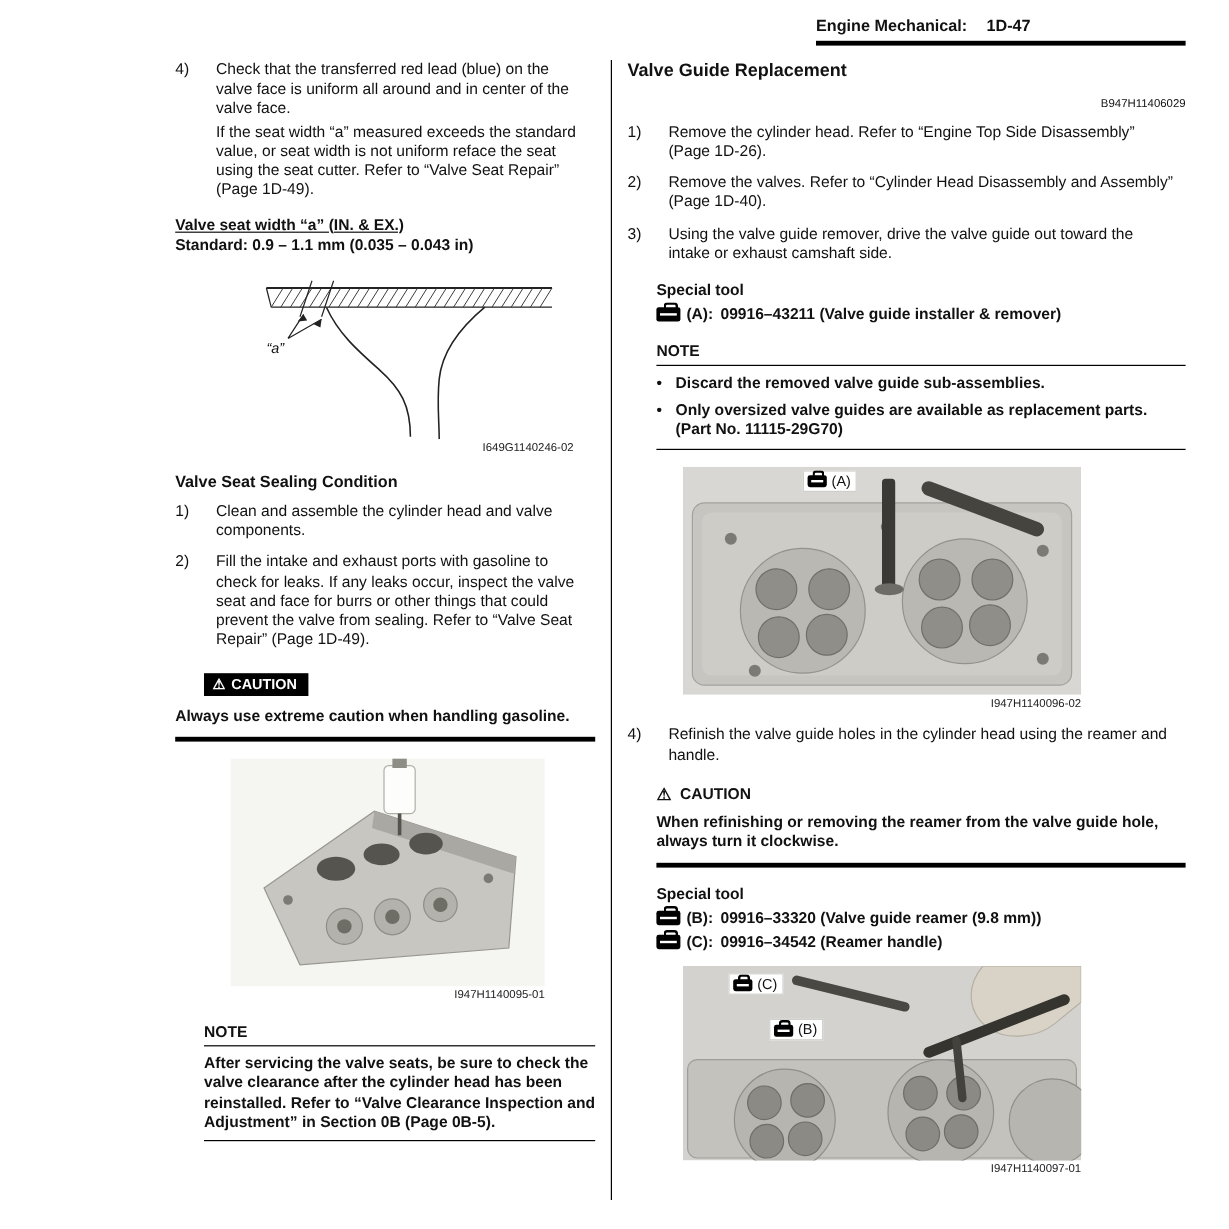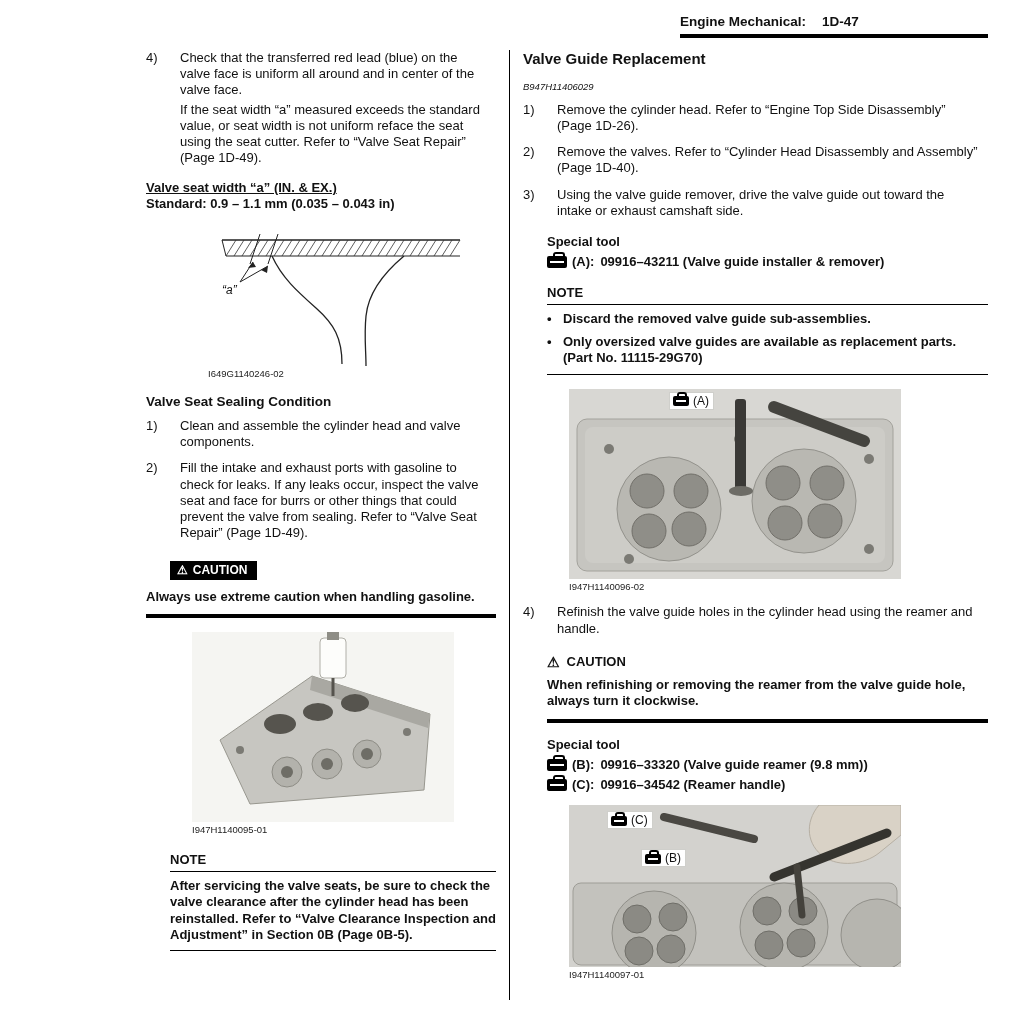--- a/index.html
+++ b/index.html
@@ -27,21 +27,21 @@
   .step-body { flex:1; min-width:0; }
   .step-body p { margin:0 10px 3px; }
   .indent { margin-left:24px; }
 
   .spec { margin:10px 0 12px; }
   .spec-title { font-weight:bold; text-decoration:underline; }
   .spec-value { font-weight:bold; }
 
   .fig { margin:6px 0 14px 62px; width:270px; }
   .fig svg { display:block; }
-  .fig-caption, .photo-caption { font-size:9.5px; text-align:left; margin-top:2px; color:#222; }
+  .fig-caption, .photo-caption { font-size:9.5px; text-align:right; margin-top:2px; color:#222; }
 
   .section-title { font-weight:bold; font-size:13.5px; margin:14px 0 7px; }
 
   .warn-block { margin:16px 0 14px; }
   .warn-badge {
     display:inline-flex; align-items:center; gap:5px;
     background:#000; color:#fff; font-weight:bold; font-size:12px;
     padding:2px 10px 2px 7px; margin-left:24px; margin-bottom:9px;
   }
   .warn-tri { font-size:12px; line-height:1; }
@@ -52,21 +52,21 @@
   .photo-block { margin:12px 12px 10px 46px; width:262px; }
   .photo { position:relative; }
   .photo svg { display:block; }
 
   .note-block { margin:16px 0 0 24px; }
   .note-title { font-weight:bold; }
   .note-text { font-weight:bold; margin:2px 0 7px; }
 
   
   .rc-title { font-weight:bold; font-size:15px; margin:0 0 1px; }
-  .ref-code { font-size:9.5px; margin:12px 0 9px;font-style:italic; }
+  .ref-code { font-size:9.5px; text-align:right; margin:12px 0 9px; }
 
   .tool-block { margin:12px 0 12px 24px; }
   .tool-heading { font-weight:bold; margin-bottom:4px; }
   .tool-line { display:flex; font-weight:bold; margin-bottom:4px; }
   .tool-label { margin:0 6px 0 0; flex:none; }
   .tool-text { flex:1; min-width:0; }
 
   .tool-icon {
     display:inline-block; width:20px; height:12px; background:#000;
     border-radius:2px; position:relative; flex:none; margin:2px 5px 0 0;

